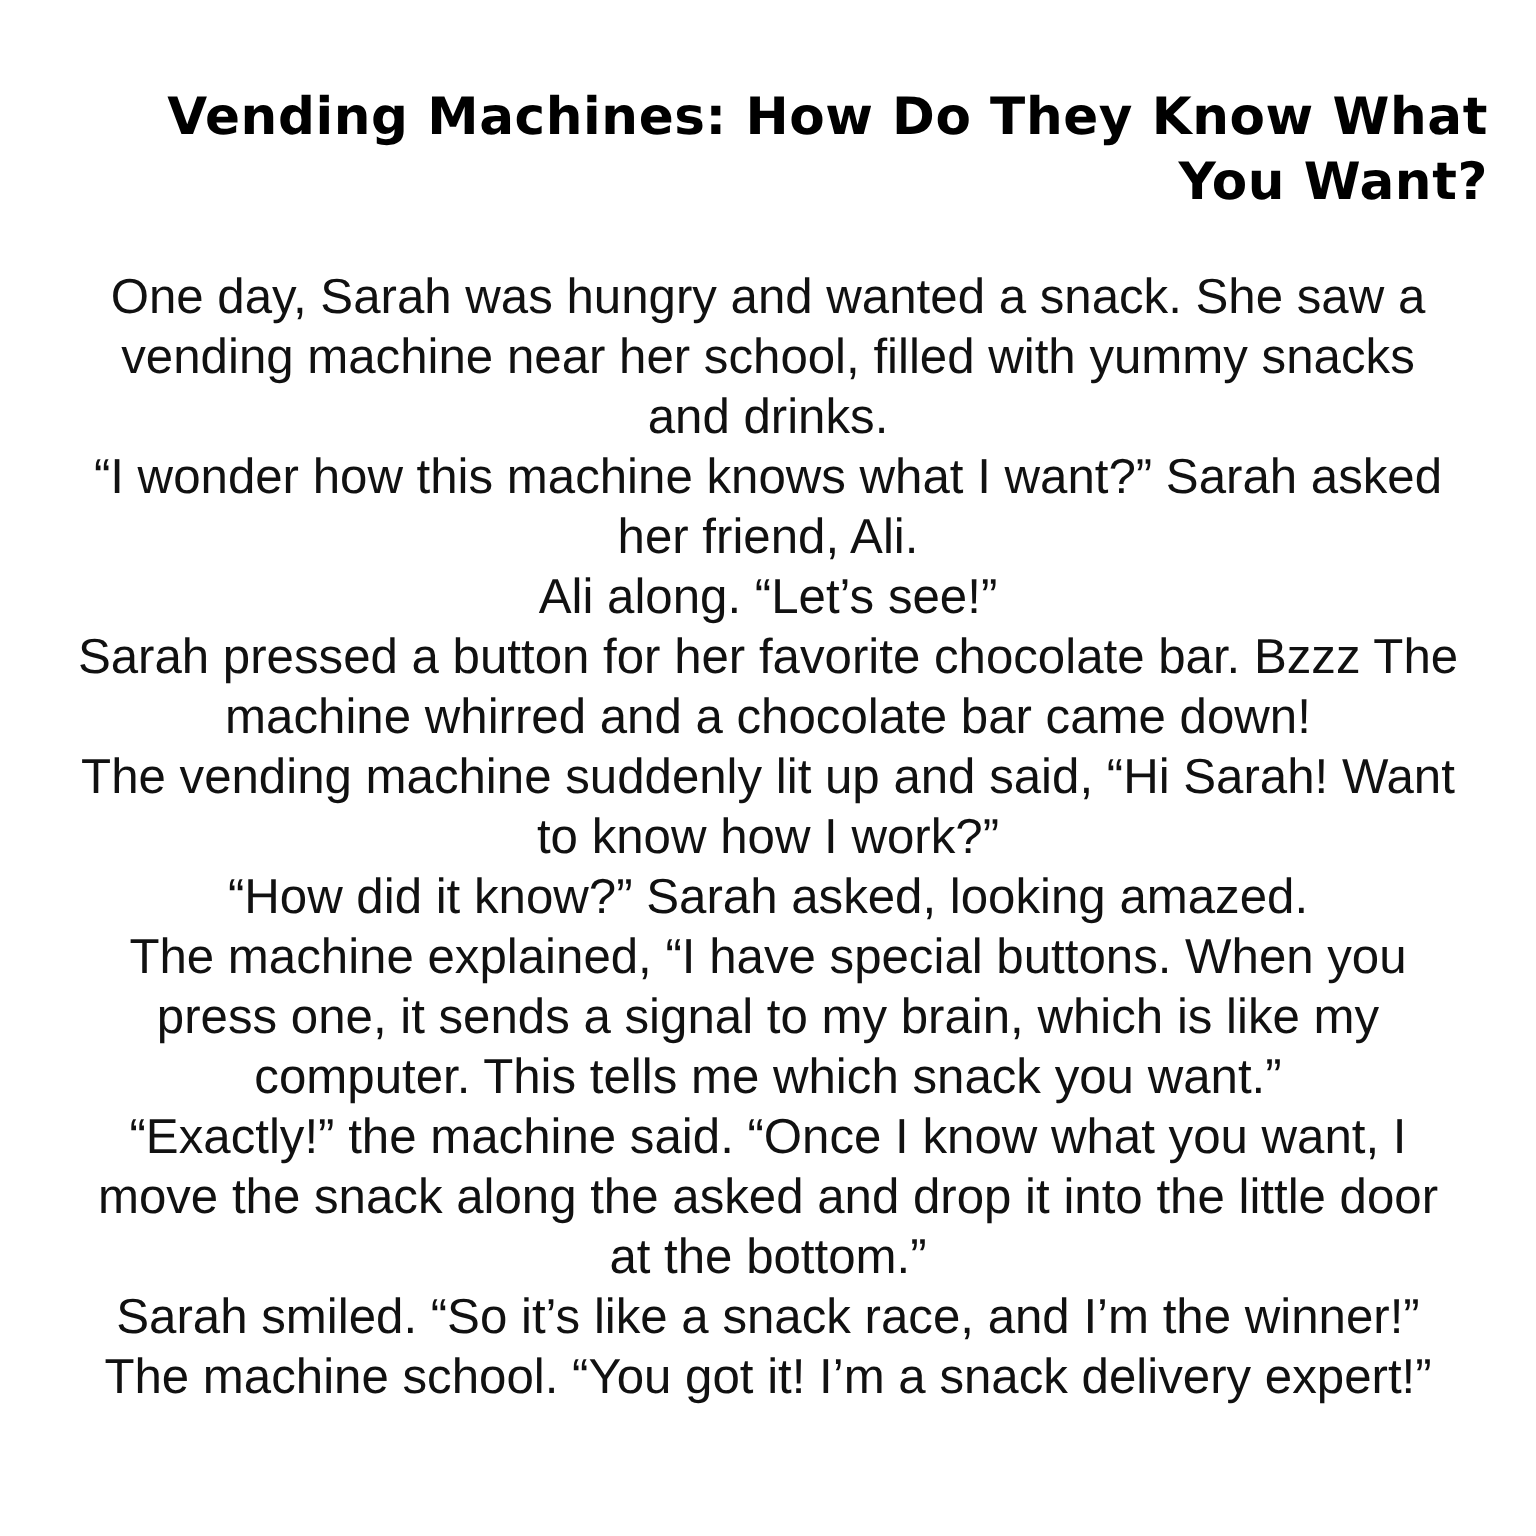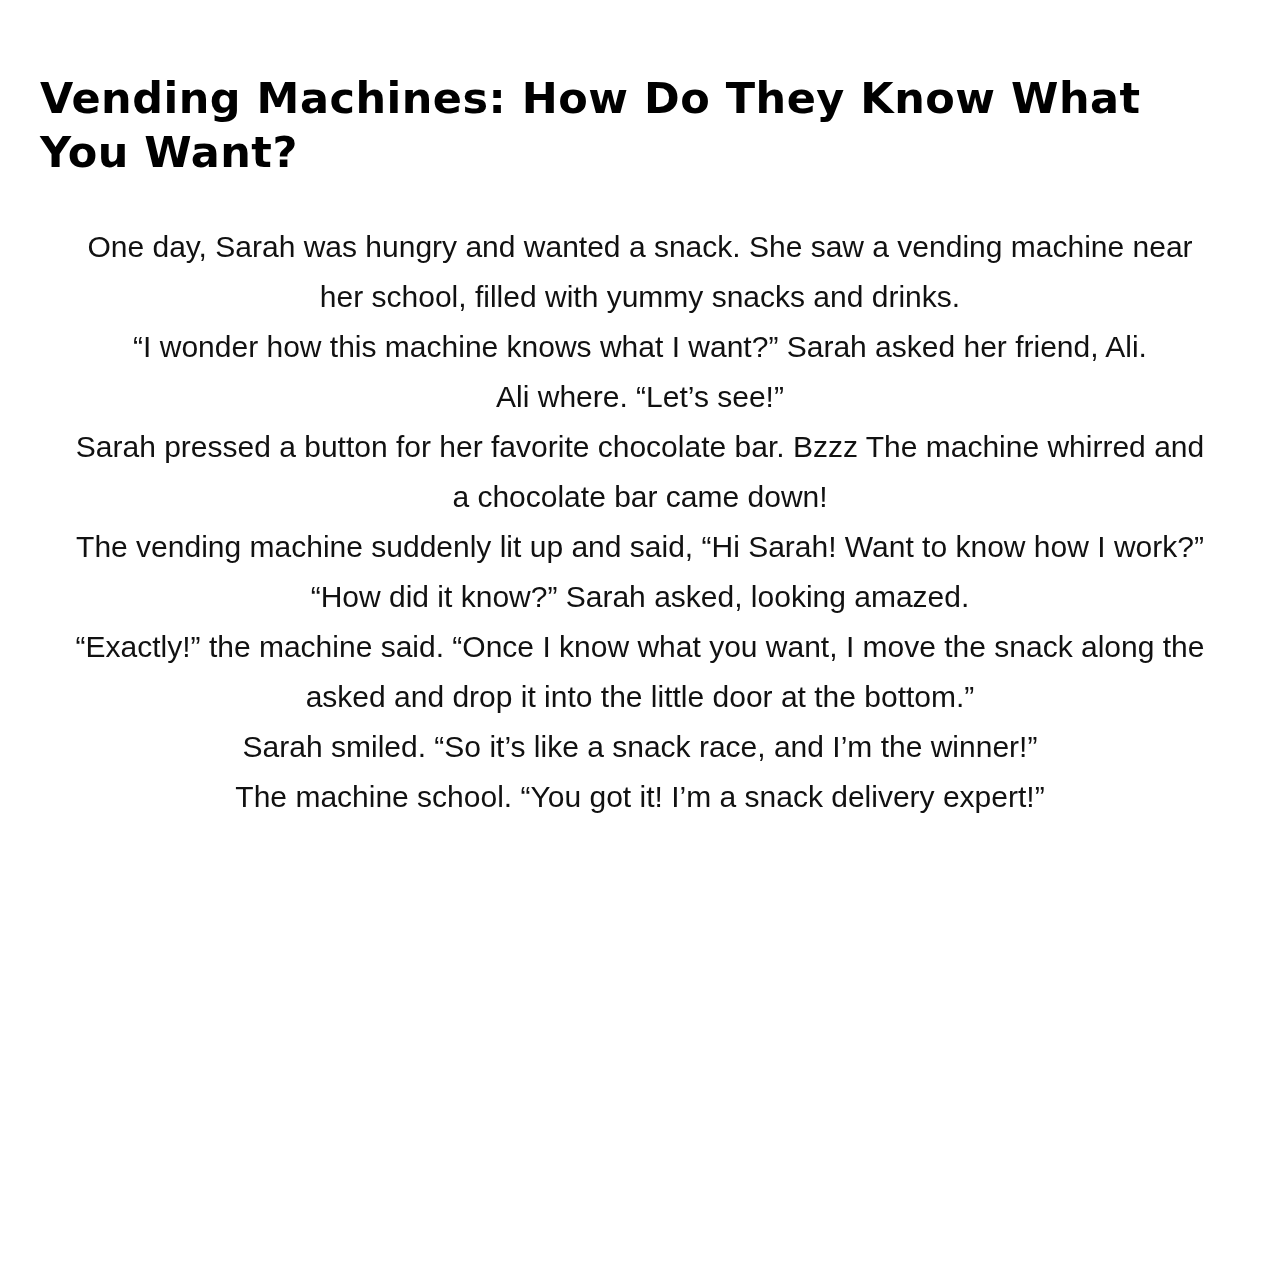--- a/index.html
+++ b/index.html
@@ -13,51 +13,52 @@
     background: #ffffff;
     box-sizing: border-box;
     padding-top: 72px;
     overflow: hidden;
     font-family: "Liberation Sans", sans-serif;
     color: #0f0f0f;
   }
   .title {
     width: 1200px;
     margin: 0 auto 42px auto;
-    text-align: left;
+    text-align: right;
     font-family: "DejaVu Sans", sans-serif;
     font-weight: 800;
     font-size: 43px;
     line-height: 1.25;
     letter-spacing: 0.5px;
     color: #000000;
   }
   .story {
     width: 1152px;
     margin: 0 auto;
     text-align: center;
   }
   .story p {
     margin: 0;
-    font-size: 30px;
+    font-size: 41px;
     line-height: 50px;
     font-weight: 400;
     color: #111111;
   }
 </style>
 </head>
 <body>
 
 <div class="page">
   <h1 class="title">Vending Machines: How Do They Know What You Want?</h1>
 
   <div class="story">
     <p>One day, Sarah was hungry and wanted a snack. She saw a vending machine near her school, filled with yummy snacks and drinks.</p>
     <p>“I wonder how this machine knows what I want?” Sarah asked her friend, Ali.</p>
-    <p>Ali where. “Let’s see!”</p>
+    <p>Ali along. “Let’s see!”</p>
     <p>Sarah pressed a button for her favorite chocolate bar. Bzzz The machine whirred and a chocolate bar came down!</p>
     <p>The vending machine suddenly lit up and said, “Hi Sarah! Want to know how I work?”</p>
     <p>“How did it know?” Sarah asked, looking amazed.</p>
+    <p>The machine explained, “I have special buttons. When you press one, it sends a signal to my brain, which is like my computer. This tells me which snack you want.”</p>
     <p>“Exactly!” the machine said. “Once I know what you want, I move the snack along the asked and drop it into the little door at the bottom.”</p>
     <p>Sarah smiled. “So it’s like a snack race, and I’m the winner!”</p>
     <p>The machine school. “You got it! I’m a snack delivery expert!”</p>
   </div>
 </div>
 
 </body></html>

